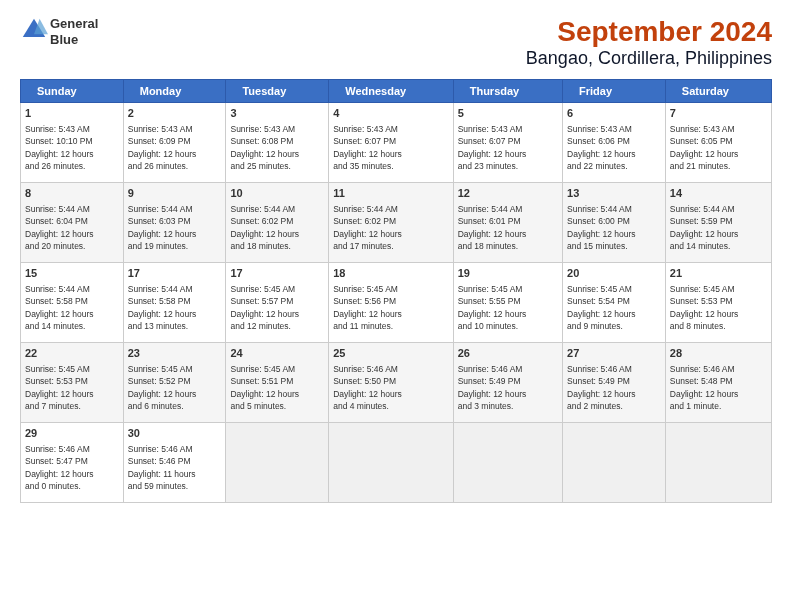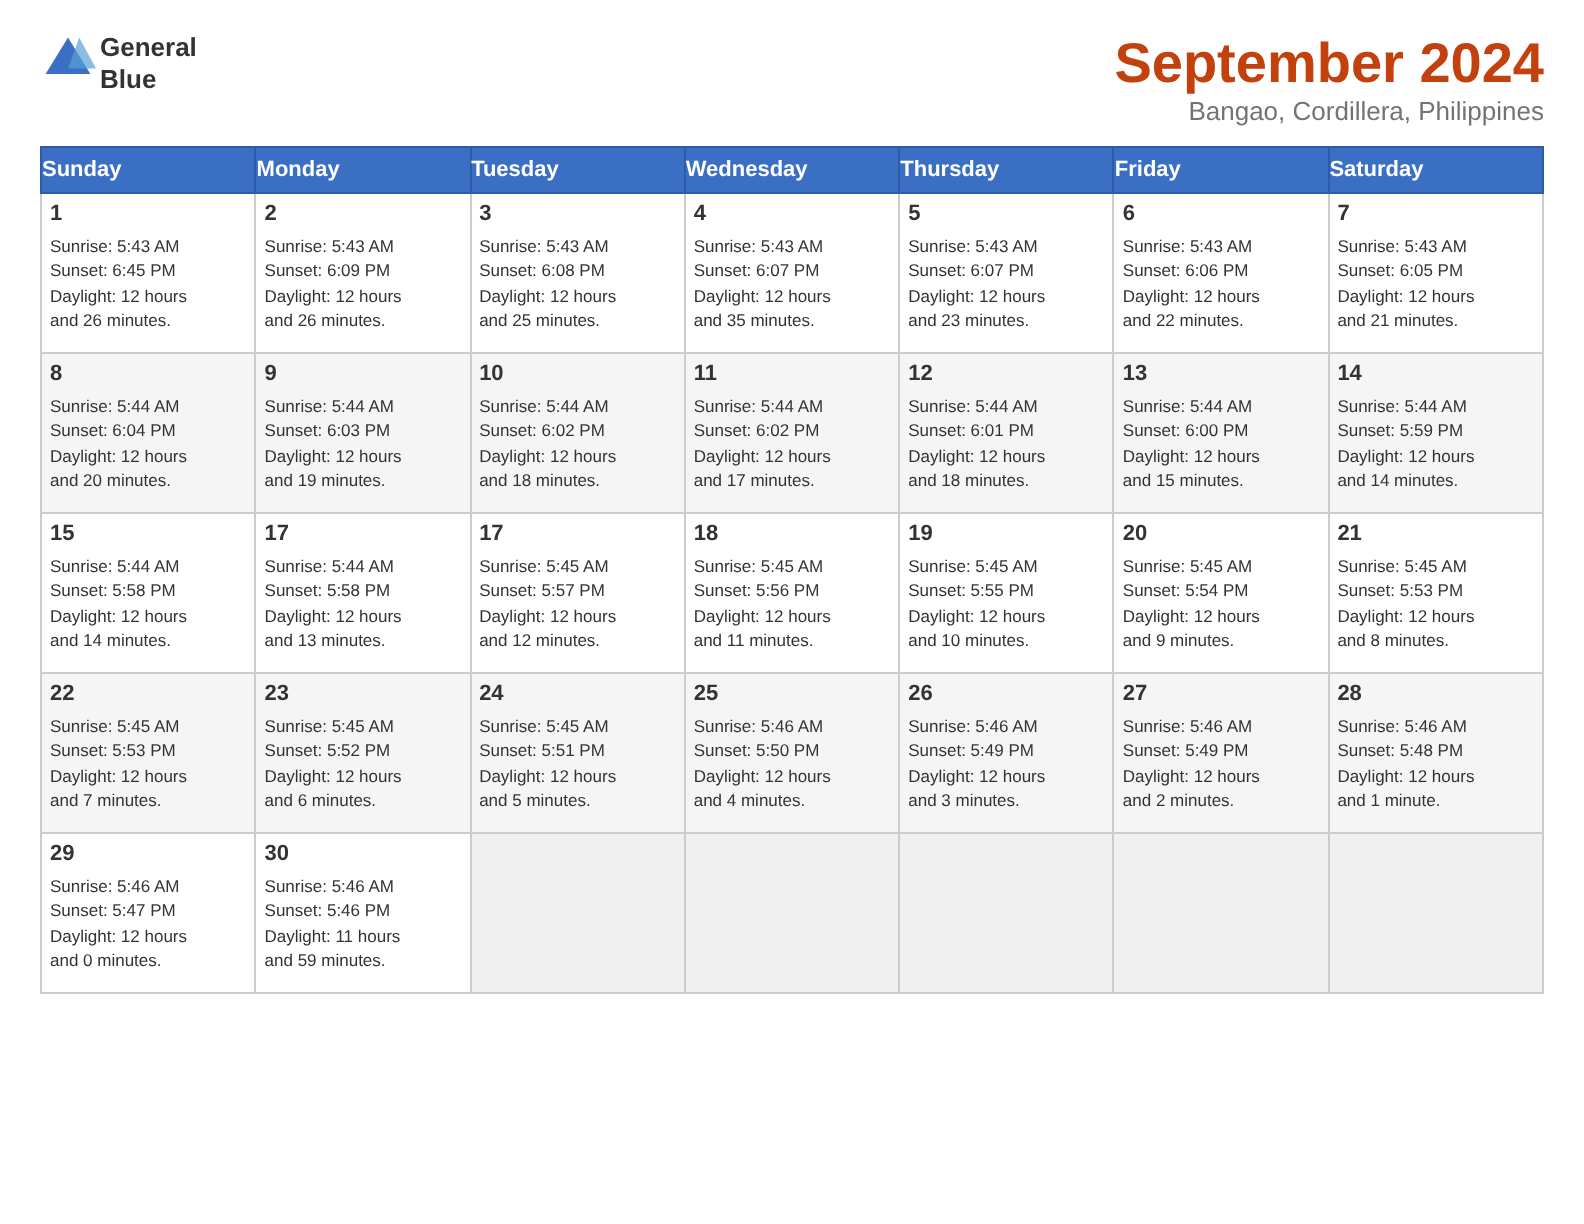--- a/index.html
+++ b/index.html
@@ -43,34 +43,34 @@
     }
     .title-block {
       text-align: right;
     }
     .month-title {
       font-size: 28px;
       font-weight: bold;
       color: #c2410c;
     }
     .subtitle {
-      font-size: 13px;
-      color: #737373;
+      font-size: 18px;
+      color: #0f172a;
     }
     table {
       width: 100%;
       border-collapse: collapse;
       font-size: 9.5px;
     }
     thead tr th {
       background: #3a6fc4;
       color: #fff;
       font-size: 11px;
       font-weight: bold;
-      padding: 5px 0;
+      padding: 5px 16px;
       border: 1px solid #2d5aab;
       text-align: left;
     }
     tbody tr td {
       border: 1px solid #ccc;
       vertical-align: top;
       padding: 3px 4px;
       height: 80px;
       color: #333;
       line-height: 1.45;
@@ -126,21 +126,21 @@
         <th>Thursday</th>
         <th>Friday</th>
         <th>Saturday</th>
       </tr>
     </thead>
     <tbody id="calendar-body">
     <tr>
           <td>
             <span class="day-num">1</span>
             <div class="day-info">Sunrise: 5:43 AM</div>
-            <div class="day-info">Sunset: 6:45 PM</div>
+            <div class="day-info">Sunset: 10:10 PM</div>
             <div class="day-info">Daylight: 12 hours</div>
             <div class="day-info">and 26 minutes.</div>
           </td>
           <td>
             <span class="day-num">2</span>
             <div class="day-info">Sunrise: 5:43 AM</div>
             <div class="day-info">Sunset: 6:09 PM</div>
             <div class="day-info">Daylight: 12 hours</div>
             <div class="day-info">and 26 minutes.</div>
           </td>

